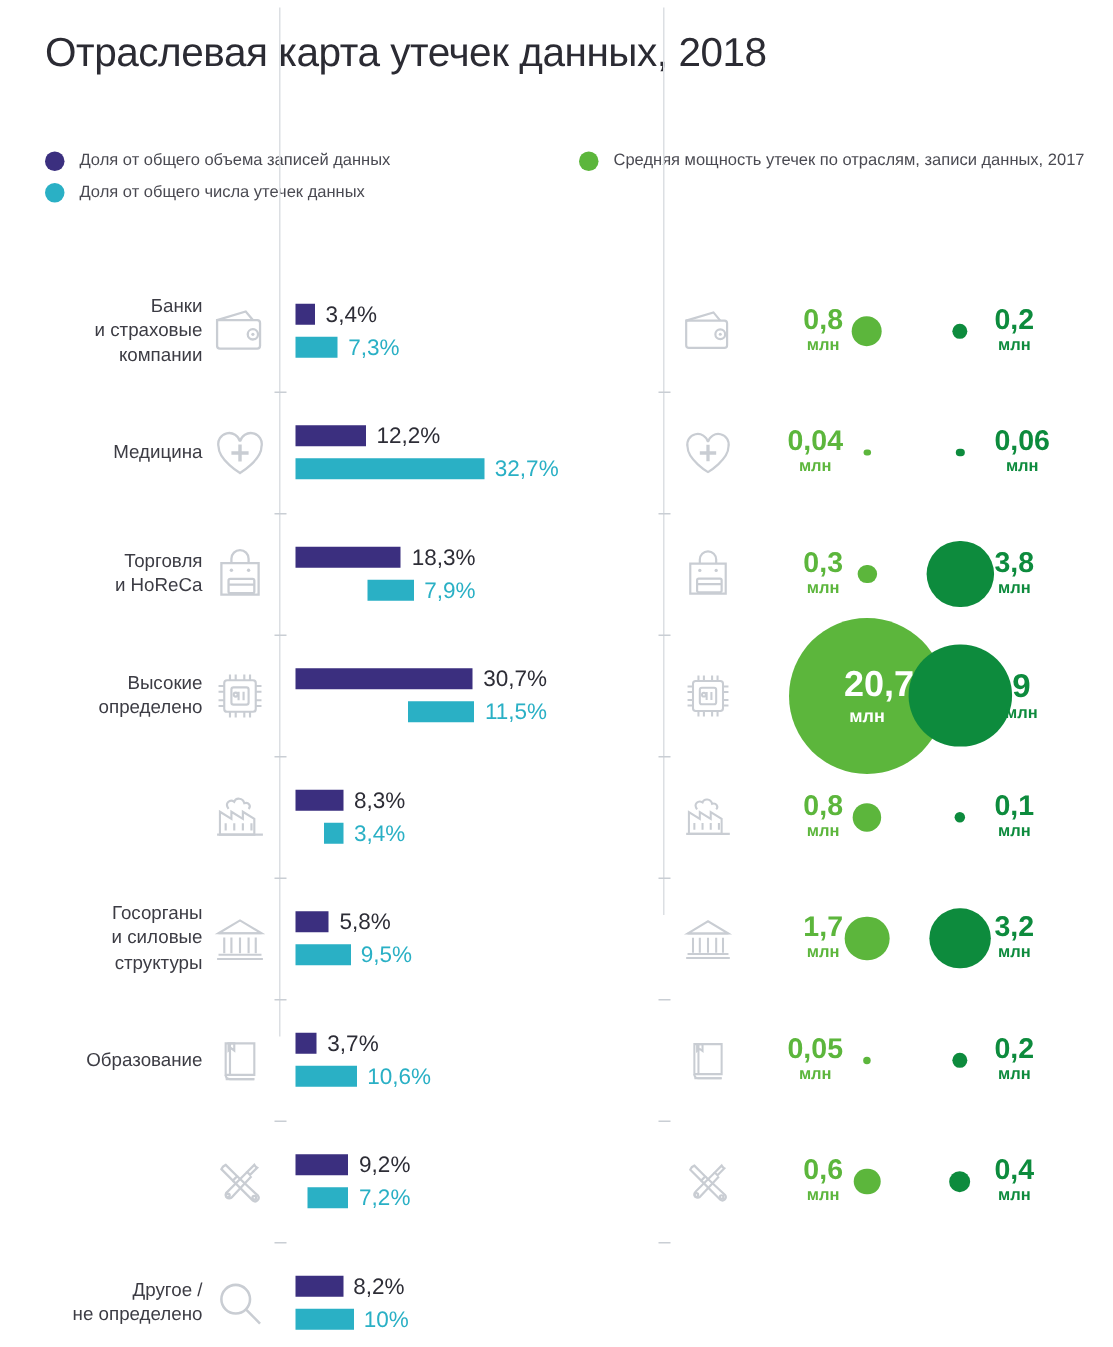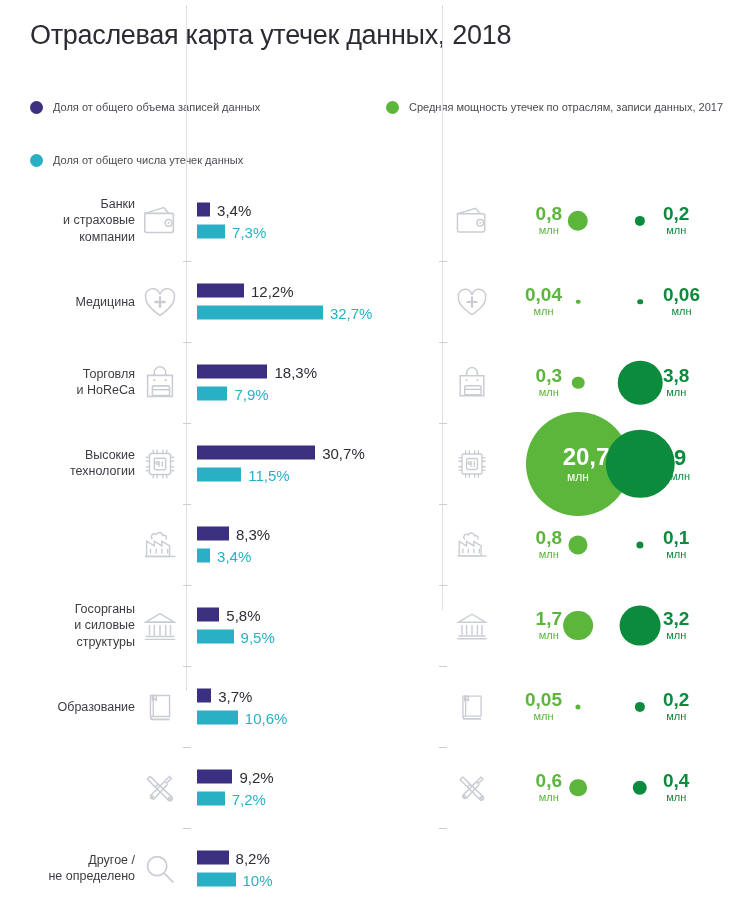--- a/index.html
+++ b/index.html
@@ -27,21 +27,21 @@
   .legend { position: absolute; left: 30px; top: 98px; width: 690px; height: 62px; }
   .legend-item { position: absolute; display: flex; align-items: center; }
   .legend-dot {
     width: 13px; height: 13px; border-radius: 50%;
     flex: 0 0 13px; margin-right: 10px;
   }
   .legend-label {
     font-size: 11px; color: #4a4a52; white-space: nowrap; line-height: 1.1;
   }
   .lg-0 { left: 0px;   top: 3px;  }
-  .lg-1 { left: 0px;   top: 56px; align-items: center; }
+  .lg-1 { left: 0px;   top: 24px; align-items: center; }
   .lg-2 { left: 325px; top: 3px; padding-left: 31px;  }
   .lg-3 { left: 325px; top: 40px; }
 
   
   .rows { position: absolute; left: 0; top: 180px; width: 742px; }
   .row { position: relative; height: 81px; }
 
   
   .cat-label {
     position: absolute;
@@ -82,21 +82,21 @@
     position: absolute; width: 8px; height: 1px; background: #c9ced4;
   }
 
   
   .bars {
     position: absolute;
     left: 197px; top: 50%;
     transform: translateY(-50%);
   }
   .bar-line { display: flex; align-items: center; height: 17px; }
-  .bar-line + .bar-line { margin-top: 5px; }
+  .bar-line + .bar-line { margin-top: 5px; justify-content: flex-end; }
   .bar {
     height: 14px; min-width: 3px;
   }
   .bar-val { font-size: 15px; margin-left: 7px; white-space: nowrap; }
   .bar-a .bar-val { color: #2d2d36; }
   .bar-b .bar-val { color: #2ab0c5; }
 
   
   .cat-icon-right {
     position: absolute;
@@ -122,21 +122,21 @@
 
   .gval {
     position: absolute;
     top: 50%;
     transform: translateY(-50%);
     text-align: center;
     line-height: 1.05;
     z-index: 3;
   }
   .gval .num { font-size: 19px; font-weight: bold; display: block; }
-  .gval .unit { font-size: 11px; font-weight: normal; display: block; margin-top: 2px; text-align: center; }
+  .gval .unit { font-size: 11px; font-weight: bold; display: block; margin-top: 2px; text-align: center; }
   .gval-2017 { color: #5cb63c; right: 180px; }
   .gval-2018 { color: #0d8b3d; left: 163px; }
   .gval-inside {
     color: #ffffff; left: 78px; transform: translate(-50%, -50%);
     right: auto;
   }
   .gval-inside .num { font-size: 24px; margin-left: 16px; }
   .gval-inside .unit { font-size: 12px; }
   .gval-right-big { left: 170px; }
   .gval-right-big .num { font-size: 22px; }
@@ -285,21 +285,21 @@
             <span class="unit">млн</span>
           </div>
           <div class="gval gval-2018">
             <span class="num">3,8</span>
             <span class="unit">млн</span>
           </div>
         </div>
       </div>
       <div class="row">
         <div class="cat-label">Высокие
-технологии</div>
+определено</div>
         <div class="cat-icon">
           <svg viewBox="0 0 44 44" fill="none" stroke="currentColor" stroke-width="1.5">
             <rect x="11" y="11" width="22" height="22" rx="2"></rect>
             <rect x="16" y="16" width="12" height="12" rx="1.5"></rect>
             <path d="M21 19v6M24.5 19v6"></path>
             <circle cx="19" cy="21" r="1.4"></circle>
             <path d="M15 11V7M19 11V7M25 11V7M29 11V7M15 37v-4M19 37v-4M25 37v-4M29 37v-4M11 15H7M11 19H7M11 25H7M11 29H7M37 15h-4M37 19h-4M37 25h-4M37 29h-4"></path>
           </svg>
         </div>
         <div class="bars">

